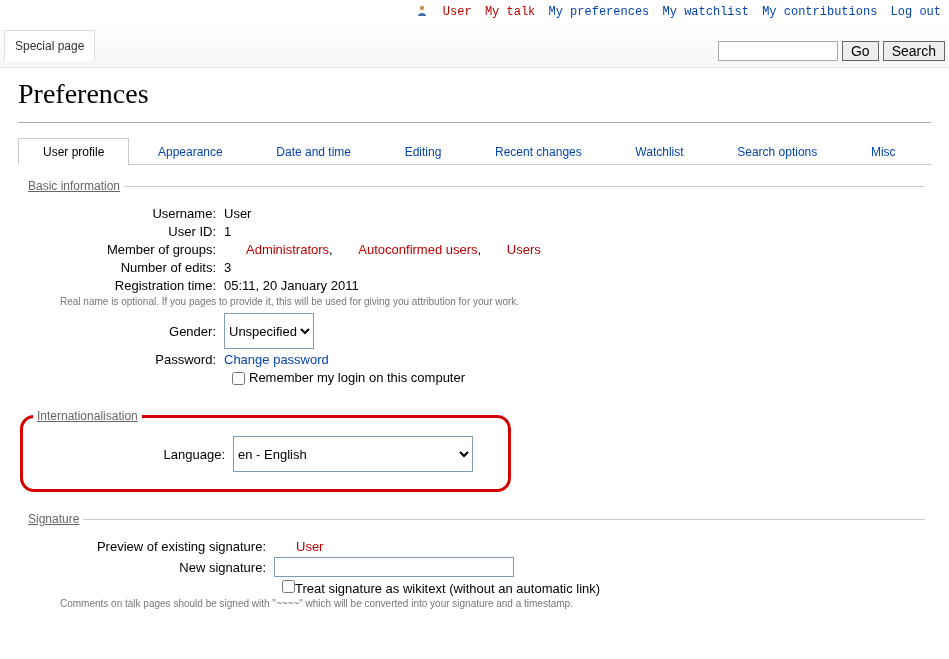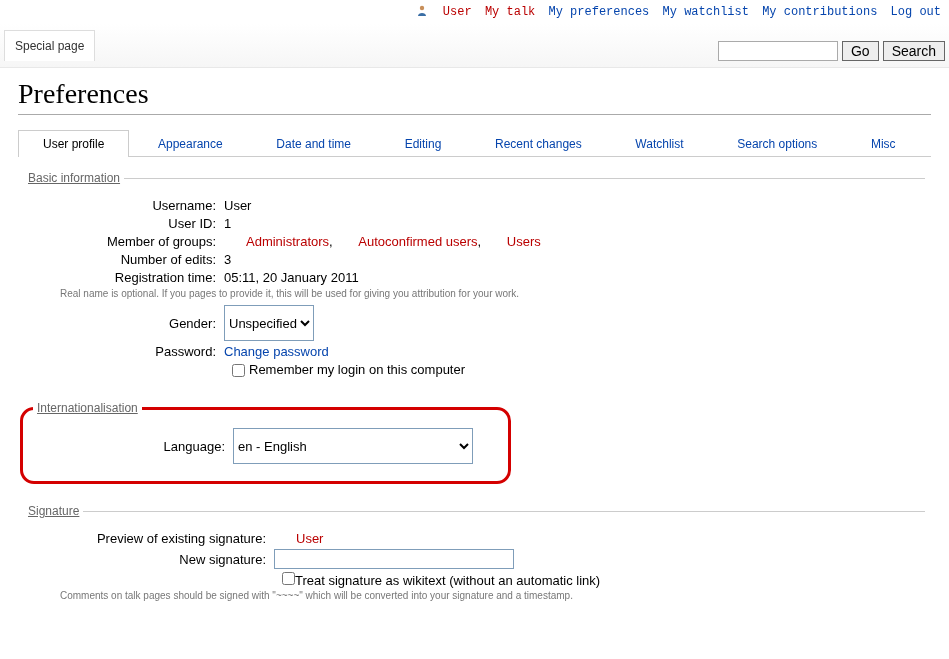--- a/index.html
+++ b/index.html
@@ -8,21 +8,21 @@
 .red-link { color: #ba0000; margin-left: 22px; }
 .top-links { text-align: right; padding: 4px 8px 0 0; font-size: 12px; font-family: Liberation Mono, monospace; }
 .top-links a { margin-left: 6px; }
 .user-icon { display: inline-block; vertical-align: middle; margin-right: 2px; }
 .header-bar { display: flex; align-items: flex-end; background: linear-gradient(to bottom, #fff, #f6f6f6); border-bottom: 1px solid #e8e8e8; padding: 6px 4px; margin-top: 4px; }
 .special-page-tab { background: #fff; border: 1px solid #ddd; border-bottom: none; padding: 8px 10px; font-size: 12px; color: #333; }
 .spacer { flex: 1; }
 .search-box { width: 120px; height: 20px; border: 1px solid #aaa; padding: 1px 3px; font-size: 12px; }
 .btn { background: #eee; border: 1px solid #666; padding: 1px 8px; font-size: 14px; margin-left: 4px; cursor: pointer; font-family: inherit; }
 .content { padding: 10px 18px; }
-h1 { font-family: Georgia, serif; font-weight: normal; font-size: 28px; border-bottom: 1px solid #aaa; padding-bottom: 4px; margin-bottom: 14px; }
+h1 { font-family: Georgia, serif; font-weight: normal; font-size: 28px; border-bottom: 1px solid #aaa; padding-bottom: 12px; margin-bottom: 14px; }
 .tabs { border-bottom: 1px solid #ccc; margin-bottom: 14px; }
 .tab { display: inline-block; padding: 6px 24px; font-size: 12px; border: 1px solid transparent; border-bottom: none; position: relative; top: 1px; }
 .tab.active { border-color: #ccc; background: #fff; color: #000; }
 .tab:not(.active) { color: #0645ad; cursor: pointer; }
 fieldset { border: 1px solid #ccc; border-left: none; border-right: none; border-bottom: none; margin: 0 6px 20px 6px; padding: 10px 0 4px 0; }
 fieldset.boxed { border: 3px solid #d40000; border-radius: 14px; padding: 10px 10px 14px 10px; margin-left: 2px; margin-right: 420px; }
 legend { color: #666; font-size: 12px; padding: 0 4px; text-decoration: underline; }
 .row { display: flex; align-items: center; margin: 3px 0; }
 .label { width: 200px; text-align: right; padding-right: 8px; font-size: 13px; }
 .value { font-size: 13px; }

